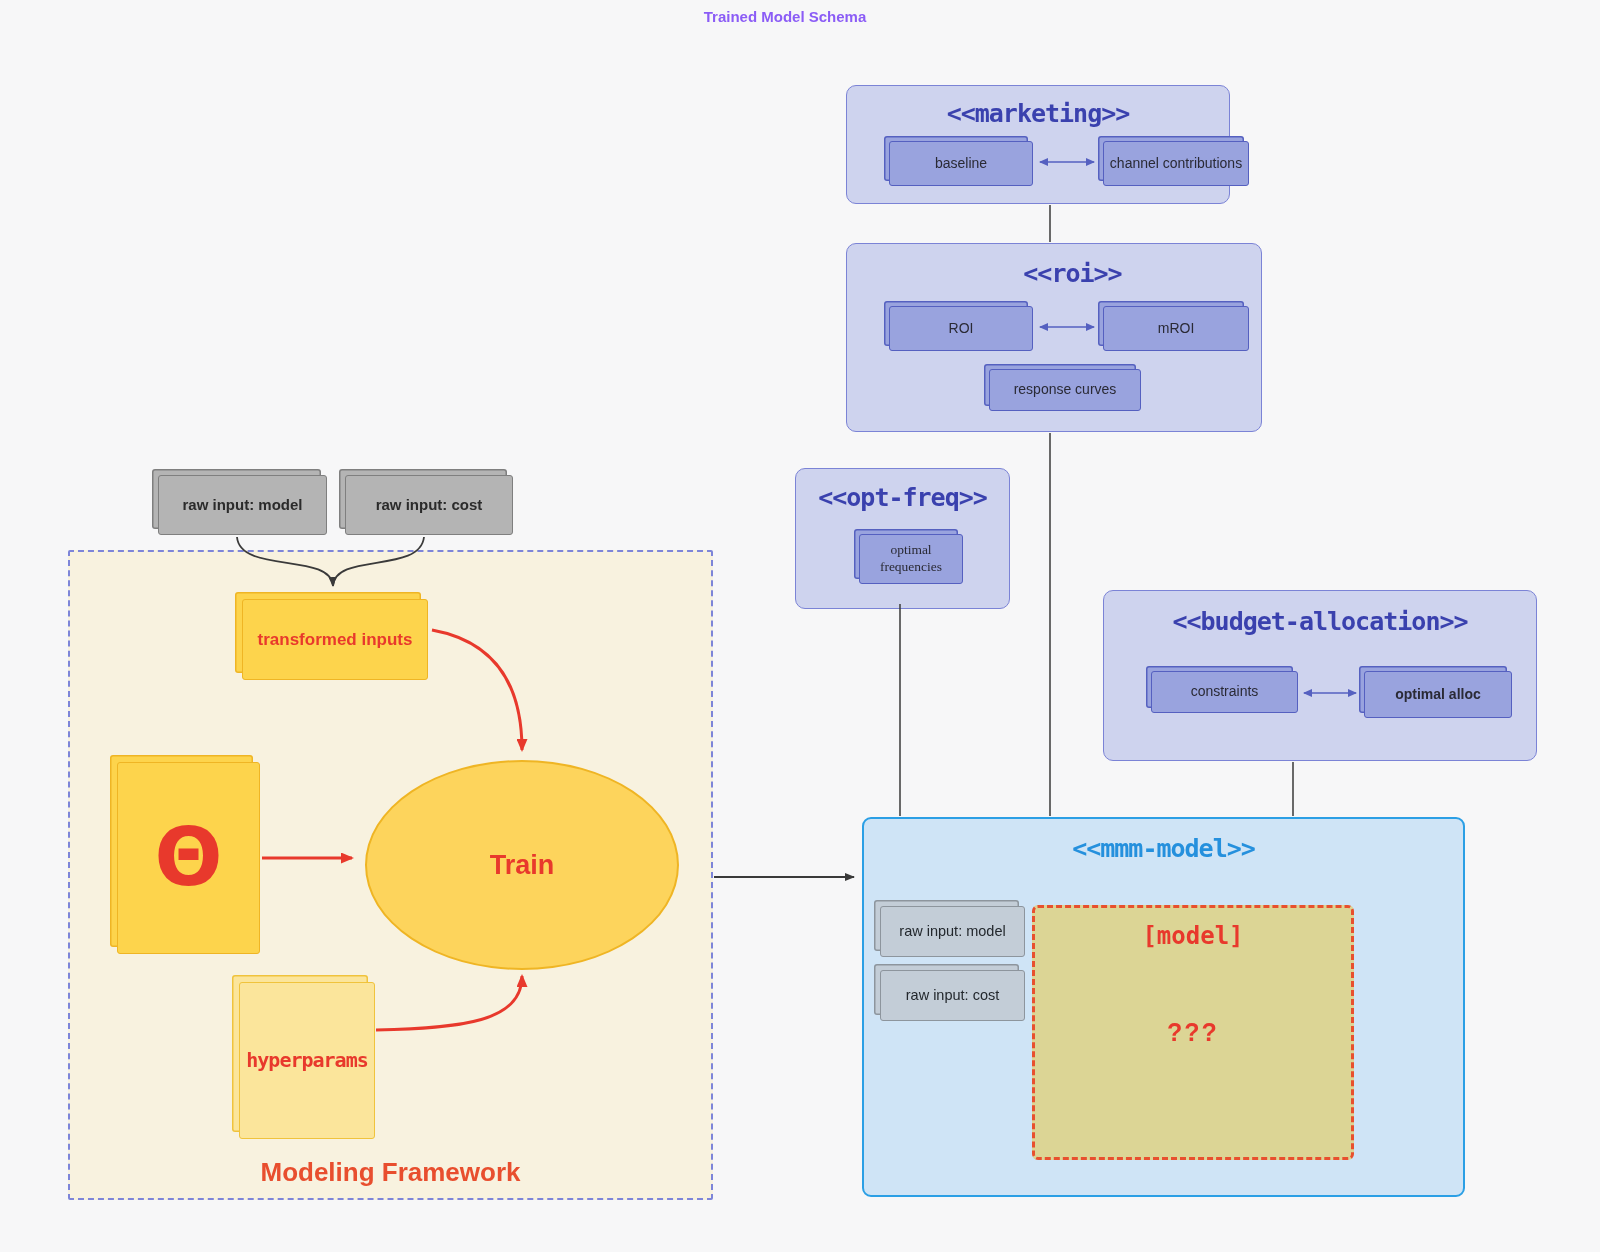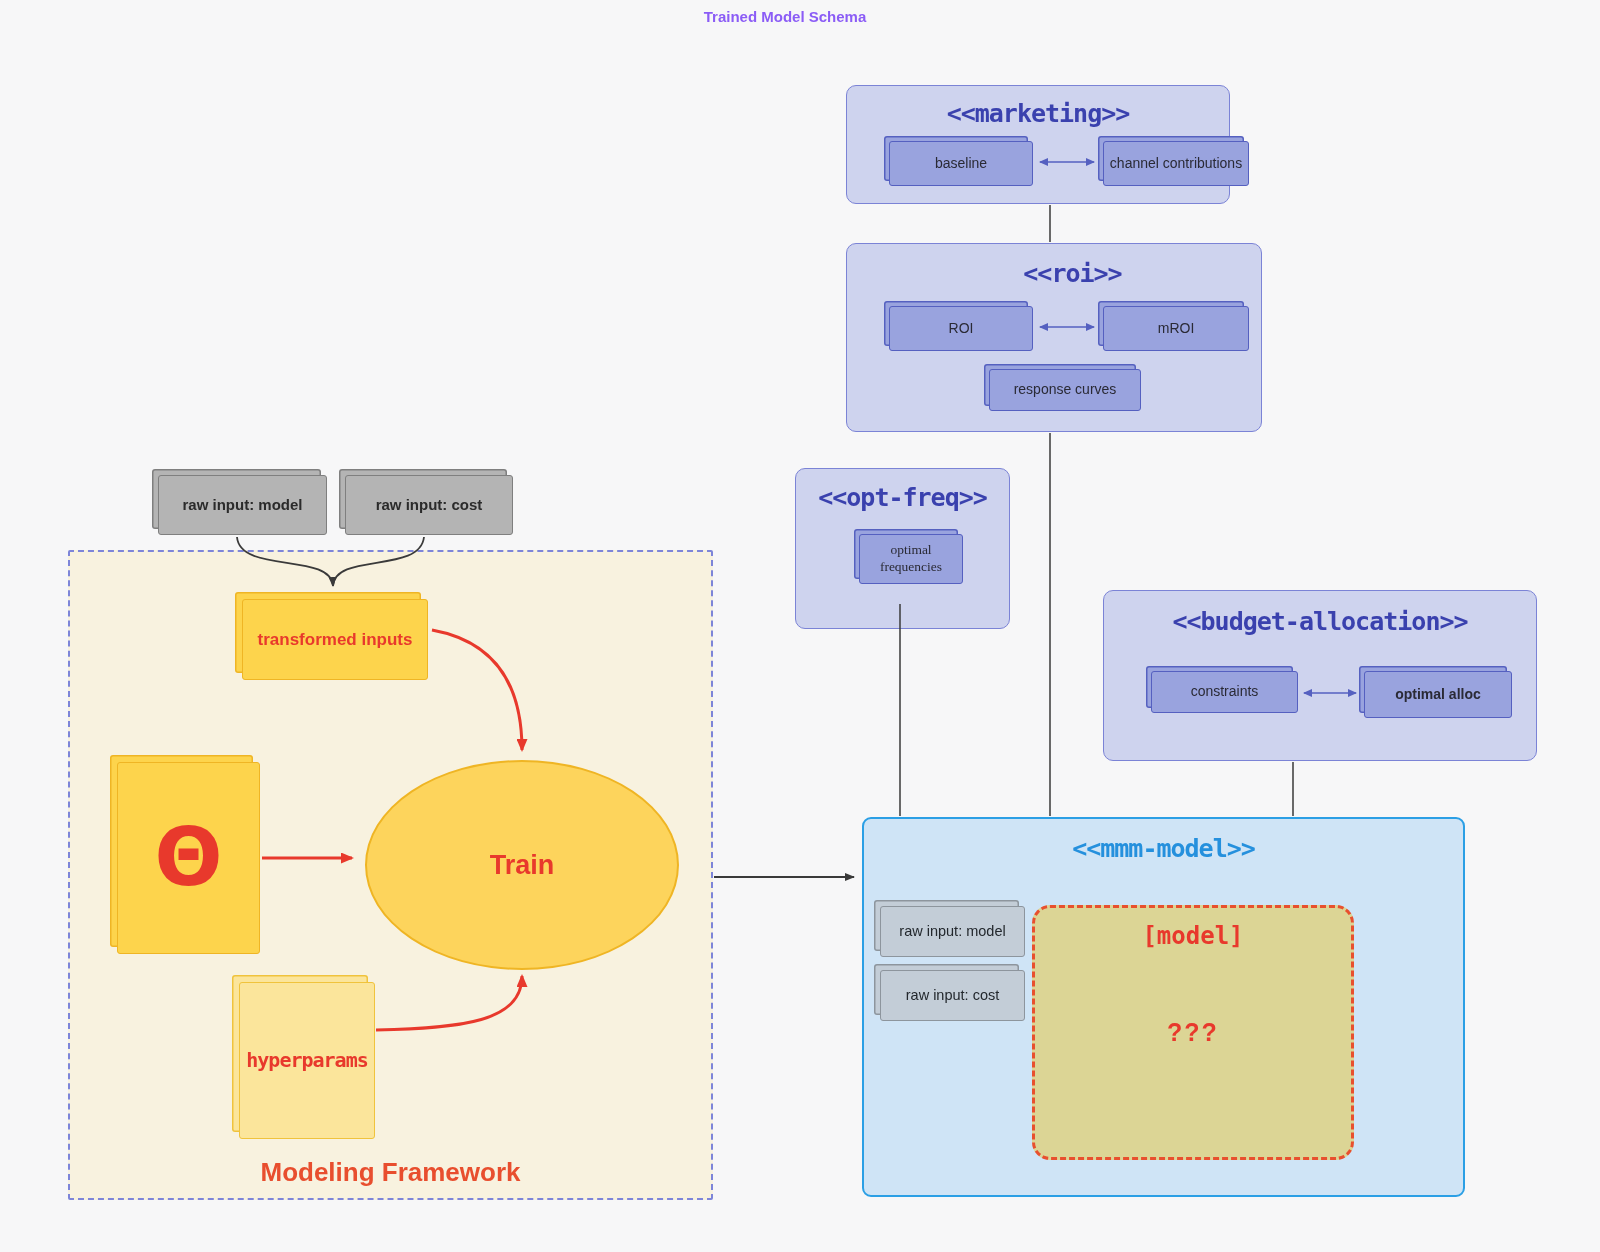--- a/index.html
+++ b/index.html
@@ -38,21 +38,21 @@
   .transformed-label{font-weight:bold;font-size:17px;}
   .hyper-label{font-family:"DejaVu Sans Mono","Liberation Mono",monospace;
         font-weight:bold;font-size:20px;letter-spacing:-1px;}
   .theta-label{font-family:"DejaVu Sans",sans-serif;font-weight:bold;font-size:80px;}
   .train-ellipse{position:absolute;border-radius:50%;background:#fdd45c;border:2px solid #efb524;
         display:flex;align-items:center;justify-content:center;
         font-weight:bold;font-size:27px;color:#e8392c;box-sizing:border-box;}
   .framework-label{position:absolute;left:20px;right:20px;bottom:10px;text-align:center;
         font-weight:bold;font-size:26px;color:#e84e2e;}
 
-  .model-box{position:absolute;background:#dcd595;border:3px dashed #e8502e;border-radius:18px;box-sizing:border-box;}
+  .model-box{position:absolute;background:#dcd595;border:3px dashed #e8502e;border-radius:6px;box-sizing:border-box;}
   .model-box-label{position:absolute;left:0;right:0;top:14px;text-align:center;
         font-family:"DejaVu Sans Mono","Liberation Mono",monospace;
         font-weight:bold;font-size:24px;color:#e8392c;}
   .model-box-q{position:absolute;left:0;right:0;top:110px;text-align:center;
         font-weight:bold;font-size:25px;color:#e8392c;letter-spacing:2px;}
 </style>
 </head>
 <body>
 
 <div class="canvas">
@@ -75,21 +75,21 @@
       <span>ROI</span>
     </div>
     <div class="node purple-node" style="left:256px;top:62px;width:146px;height:45px;">
       <span>mROI</span>
     </div>
     <div class="node purple-node" style="left:142px;top:125px;width:152px;height:42px;">
       <span>response curves</span>
     </div>
   </div>
 
-  <div class="group purple-group" style="left:795px;top:468px;width:215px;height:161px;">
+  <div class="group purple-group" style="left:795px;top:468px;width:215px;height:141px;">
     <div class="gtitle" style="top:14px;">&lt;&lt;opt-freq&gt;&gt;</div>
     <div class="node purple-node" style="left:63px;top:65px;width:104px;height:50px;font-size:13.5px;font-family:Liberation Serif, serif;">
       <span>optimal frequencies</span>
     </div>
   </div>
 
   <div class="group purple-group" style="left:1103px;top:590px;width:434px;height:171px;">
     <div class="gtitle" style="top:16px;">&lt;&lt;budget-allocation&gt;&gt;</div>
     <div class="node purple-node" style="left:47px;top:80px;width:147px;height:42px;">
       <span>constraints</span>

